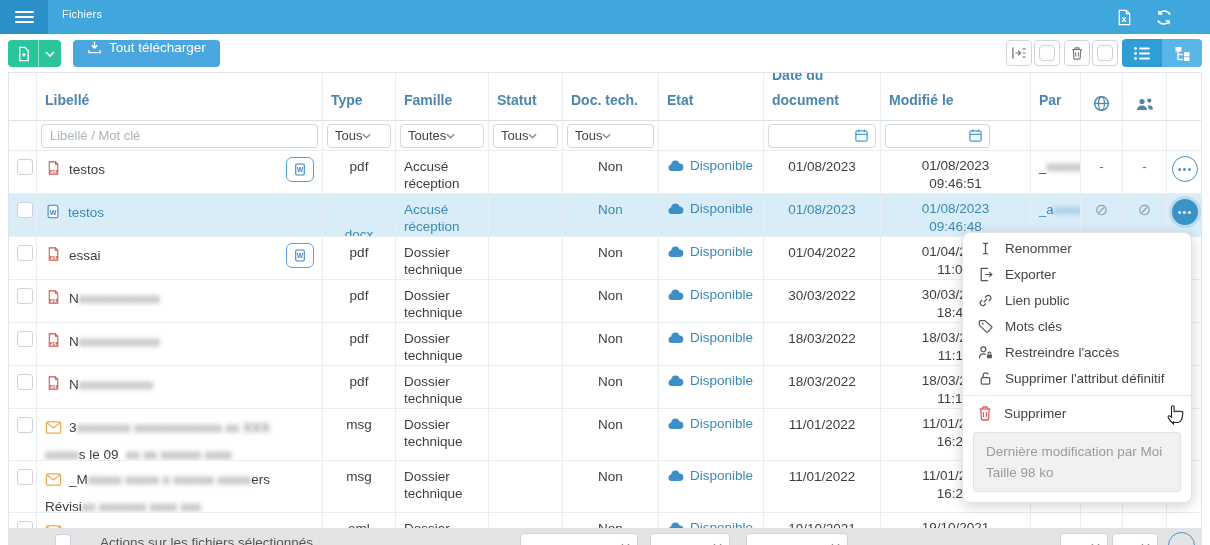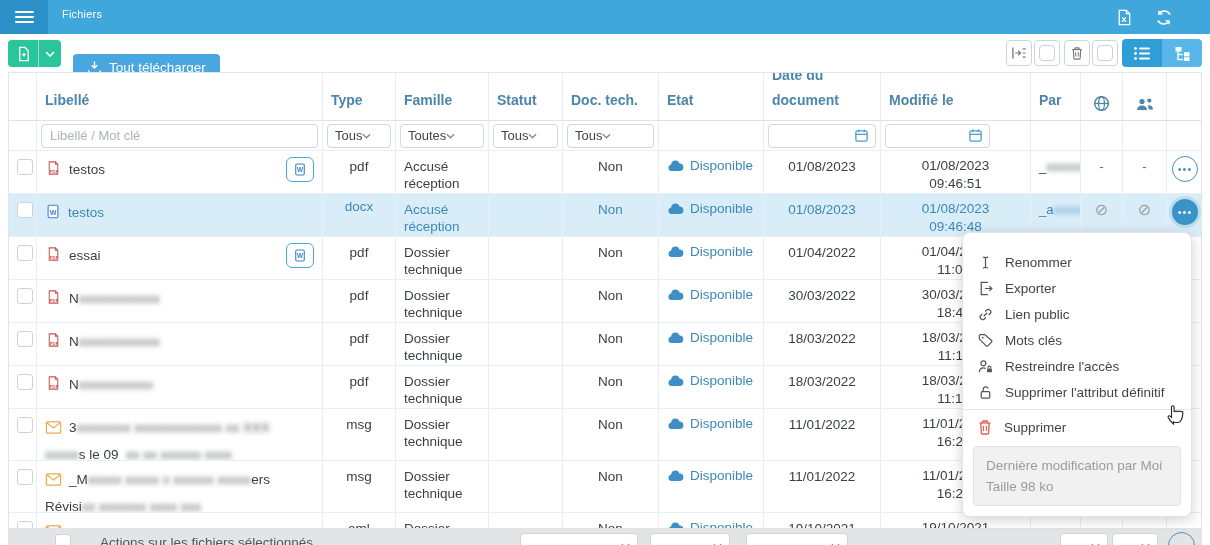--- a/index.html
+++ b/index.html
@@ -12,21 +12,21 @@
   .burgerbox { position:absolute; left:0; top:0; width:48px; height:34px; background:#2b90c8; display:flex; align-items:center; justify-content:center; cursor:pointer; }
   .burger span { display:block; width:19px; height:2.6px; background:#fff; border-radius:2px; margin:2.4px 0; }
   .apptitle { position:absolute; left:62px; top:8px; color:#fff; font-size:11px; letter-spacing:.2px; }
   .tb-ico { position:absolute; top:8px; width:20px; height:19px; cursor:pointer; }
 
   
   .toolbar { position:absolute; left:0; top:34px; width:1210px; height:38px; background:#fff; }
   .btn-green { position:absolute; left:8px; top:6px; height:27px; display:flex; border-radius:4px; overflow:hidden; cursor:pointer; }
   .btn-green .main { width:31px; background:#2bc59c; display:flex; align-items:center; justify-content:center; border-right:1px solid rgba(255,255,255,.5); }
   .btn-green .arr  { width:22px; background:#2bc59c; display:flex; align-items:center; justify-content:center; }
-  .btn-blue { position:absolute; top:20px; height:27px; background:#4aa6de; color:#fff; border:none; border-radius:4px; font-size:13.5px; font-family:inherit; display:flex; align-items:center; gap:7px; padding:0 14px; cursor:pointer; }
+  .btn-blue { position:absolute; top:6px; height:27px; background:#4aa6de; color:#fff; border:none; border-radius:4px; font-size:13.5px; font-family:inherit; display:flex; gap:7px; padding:0 14px; cursor:pointer; }
   .sq-btn { position:absolute; top:6px; width:26px; height:26px; background:#fff; border:1px solid #cfd4d9; border-radius:4px; display:flex; align-items:center; justify-content:center; cursor:pointer; }
   .toggle { position:absolute; top:5px; height:28px; width:40px; display:flex; align-items:center; justify-content:center; cursor:pointer; }
   .toggle.on  { background:#2f9ed7; border-radius:4px 0 0 4px; }
   .toggle.off { background:#58b7e8; border-radius:0 4px 4px 0; }
 
   
   .tablewrap { position:absolute; left:8px; top:72px; width:1194px; height:473px; border:1px solid #dfe5ea; border-bottom:none; background:#fff; }
   .hrow, .frow, .trow { display:flex; width:100%; }
   .cell { border-right:1px solid #e9eef2; padding:5px 8px; font-size:13.5px; color:#3a3f44; overflow:hidden; }
   .cell:last-child { border-right:none; }
@@ -57,21 +57,21 @@
   .etatcell svg { margin-top:1px; flex:none; }
   .modcell { line-height:18px; padding-top:6px; }
   .dash { color:#666; }
   .blk { font-size:16px; color:#98a2aa; line-height:16px; }
   .dots { width:26px; height:26px; border-radius:50%; margin:2px auto 0; display:flex; align-items:center; justify-content:center; font-size:11px; letter-spacing:1px; cursor:pointer; }
   .dots.o { border:1.5px solid #4a90c0; color:#4a90c0; }
   .dots.f { background:#3a93c6; color:#fff; box-shadow:0 0 0 3px #bcdcee; }
   .parcell { font-size:13px; padding-top:8px; white-space:nowrap; }
 
   
-  .menu { position:absolute; left:962px; top:232px; width:230px; background:#fff; border:1px solid #e3e3e3; border-radius:8px; box-shadow:0 3px 14px rgba(0,0,0,.18); z-index:50; padding:16px 0 10px; }
+  .menu { position:absolute; left:962px; top:232px; width:230px; background:#fff; border:1px solid #e3e3e3; border-radius:8px; box-shadow:0 3px 14px rgba(0,0,0,.18); z-index:50; padding:2px 0 10px; }
   .mi { height:26px; display:flex; align-items:center; gap:11px; padding:0 14px; font-size:13.5px; color:#444; cursor:pointer; white-space:nowrap; }
   .mi svg { flex:none; }
   .mdiv { height:1px; background:#e8e8e8; margin:4px 0; }
   .minfo { margin:6px 10px 0; background:#f1f1f1; border:1px solid #e2e2e2; border-radius:4px; padding:8px 12px; font-size:13.5px; color:#9b9b9b; line-height:21px; }
 
   
   .footer { position:absolute; left:8px; top:528px; width:1194px; height:42px; background:#e3e4e5; z-index:40; }
   .footer .cb { position:absolute; left:47px; top:6px; }
   .foot-label { position:absolute; left:92px; top:7px; font-size:13.5px; color:#555; }
   .fsel { position:absolute; top:5px; height:26px; background:#fff; border:1px solid #cfd4d9; border-radius:4px; display:flex; align-items:center; justify-content:flex-end; padding:0 7px; cursor:pointer; }
@@ -305,21 +305,21 @@
     <div class="cell c-cb" style="padding-top:8px;"><span class="cb"></span></div>
     <div class="cell c-label labcell">
       <span class="ficon">
   <svg width="16" height="17" viewBox="0 0 18 18">
                 <rect x="3.5" y="2" width="11" height="14" rx="1.6" fill="#fff" stroke="#3b82c4" stroke-width="1.2"></rect>
                 <text x="9" y="12.6" font-size="8" fill="#3b82c4" font-weight="bold" text-anchor="middle" font-family="Liberation Sans,sans-serif">W</text>
               </svg>
 </span><span><span>testos</span></span>
       
     </div>
-    <div class="cell c-type tc" style="">docx</div>
+    <div class="cell c-type tc" style="margin-top:28px;">docx</div>
     <div class="cell c-fam" style="line-height:17px;padding-top:7px;">Accusé réception</div>
     <div class="cell c-stat"></div>
     <div class="cell c-doc tc" style="padding-top:8px;">Non</div>
     <div class="cell c-etat etatcell">
       <svg width="17" height="13" viewBox="0 0 18 14">
               <path d="M4.6 13A3.6 3.6 0 0 1 4.3 5.9 4.6 4.6 0 0 1 13.3 4.8 3.4 3.4 0 0 1 13.4 13z" fill="#3d8fc5"></path>
             </svg>
       <span>Disponible</span>
     </div>
     <div class="cell c-date tc" style="padding-top:8px;">01/08/2023</div>

